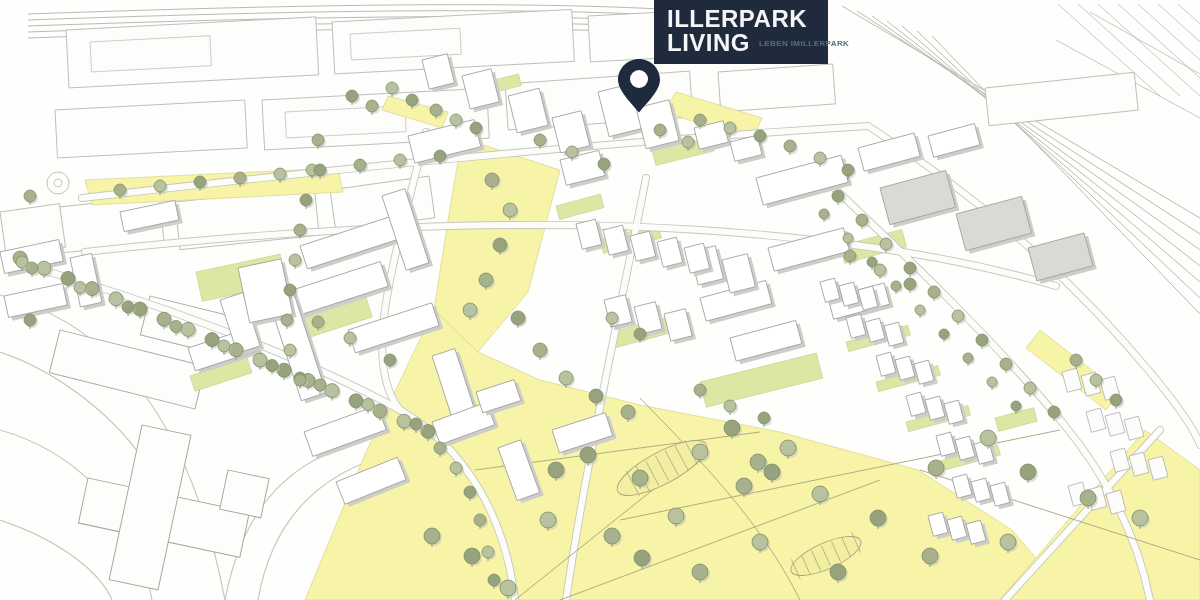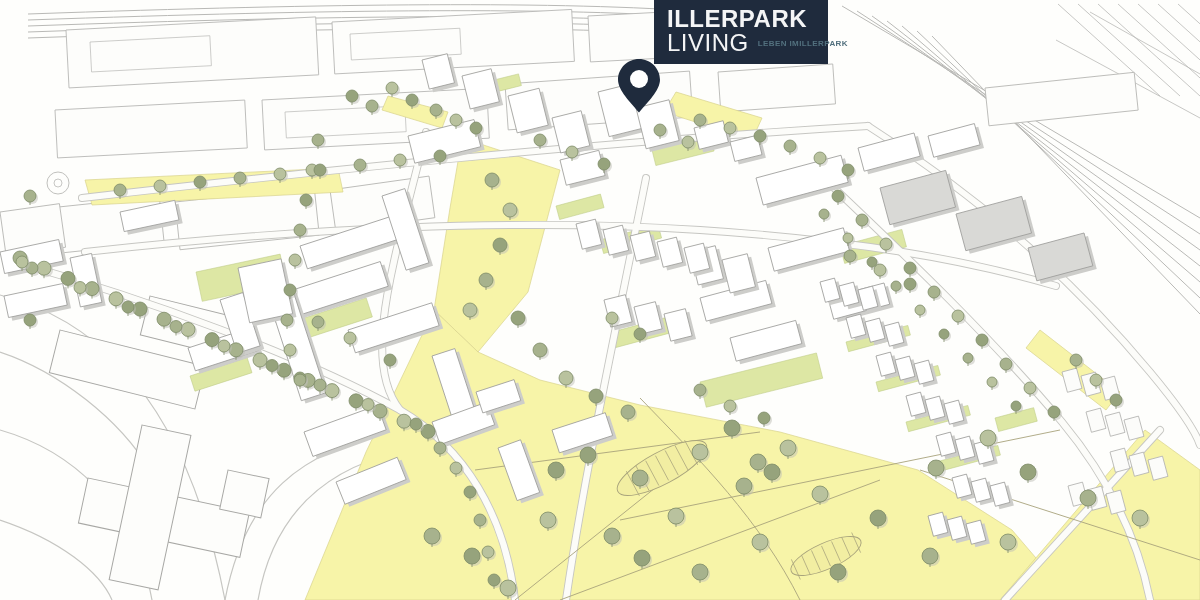--- a/index.html
+++ b/index.html
@@ -3,21 +3,21 @@
 <meta charset="utf-8">
 <style>
   html,body{margin:0;padding:0}
   body{width:1200px;height:600px;overflow:hidden;background:#ffffff;font-family:"Liberation Sans",sans-serif}
   .stage{position:relative;width:1200px;height:600px;background:#fefefc}
   .scene{position:absolute;left:0;top:0}
   .logo{position:absolute;left:654px;top:0;width:174px;height:64px;background:#1f2b3d;
         box-sizing:border-box;padding:5px 8px 7px 13px;display:flex;flex-direction:column;justify-content:center}
   .logo-line1{font-size:24px;font-weight:bold;color:#f4f5f6;letter-spacing:.5px;line-height:1.02;white-space:nowrap}
   .logo-row2{display:flex;align-items:center;gap:9px}
-  .logo-line2{font-size:24px;font-weight:normal;color:#f4f5f6;letter-spacing:.5px;line-height:1.02}
+  .logo-line2{font-size:24px;font-weight:bold;color:#f4f5f6;letter-spacing:.5px;line-height:1.02}
   .logo-tag{display:flex;font-size:8px;font-weight:bold;color:#52707e;
             letter-spacing:.4px;line-height:1.2;padding-top:2px;white-space:nowrap}
   .pin{position:absolute;left:616px;top:58px;width:46px;height:56px}
 </style>
 </head>
 <body>
 
 <div class="stage">
 
   <svg id="scene" class="scene" width="1200" height="600" viewBox="0 0 1200 600">

